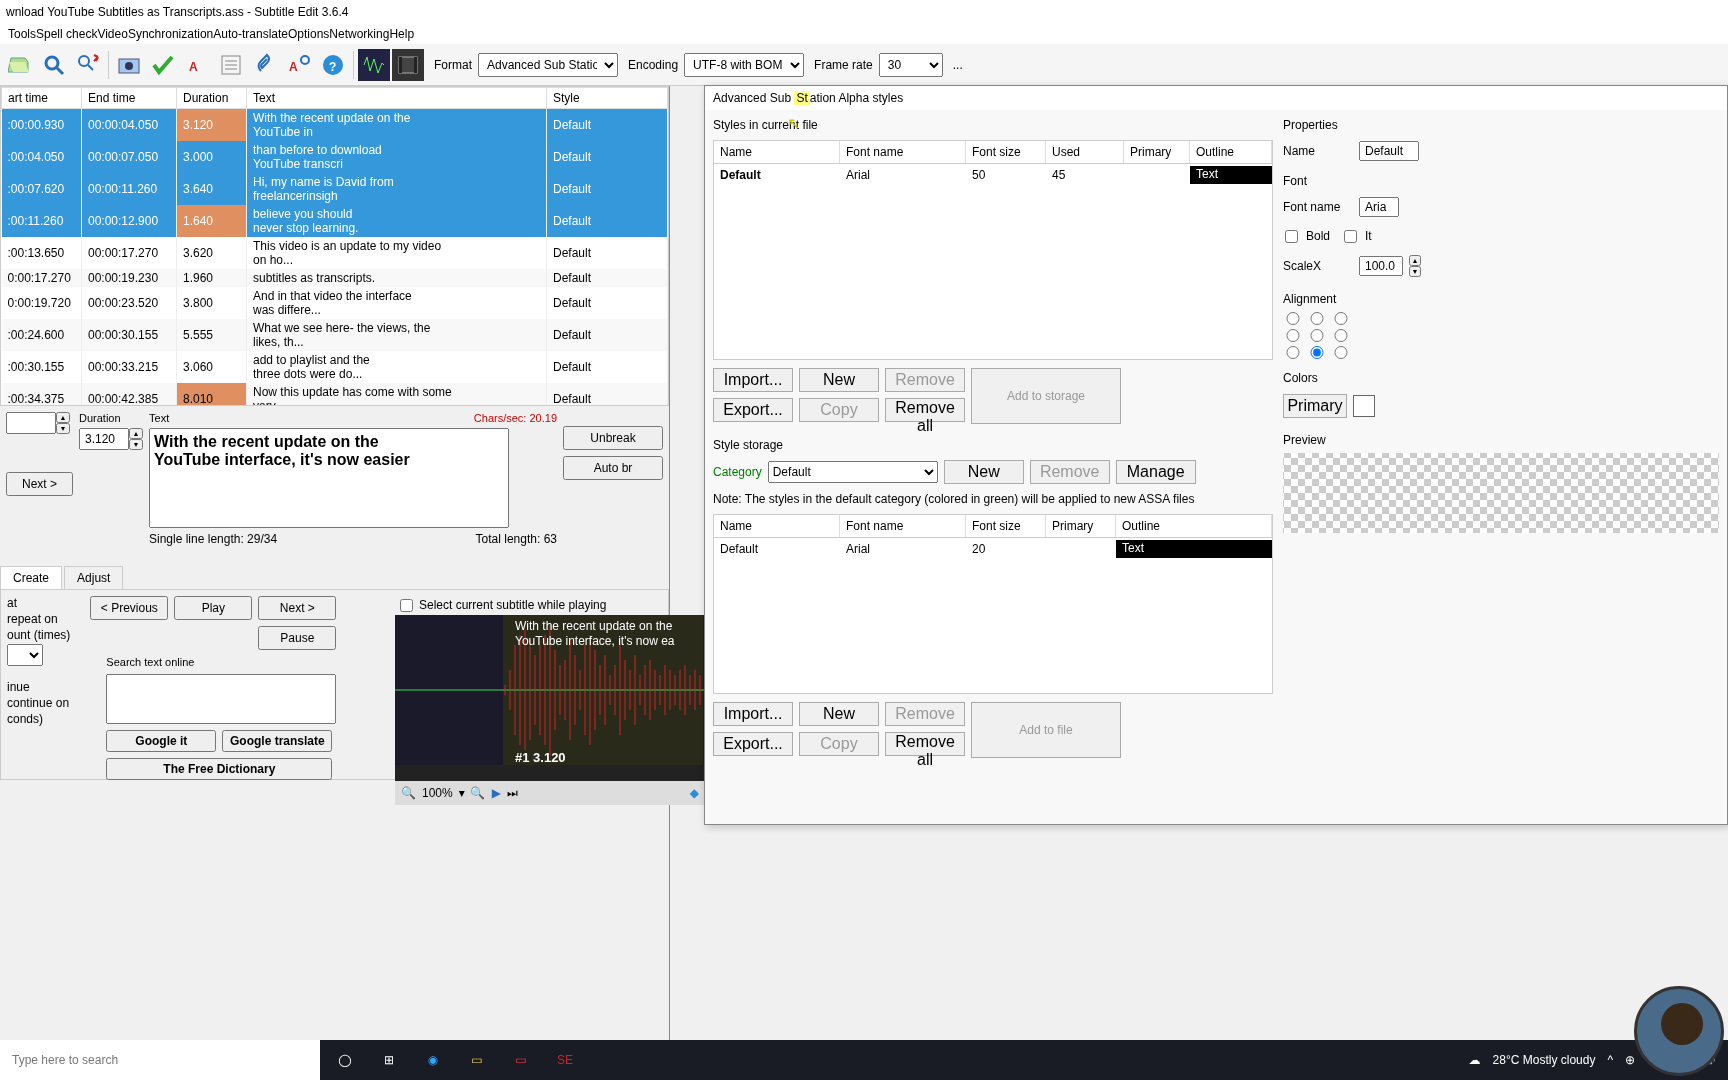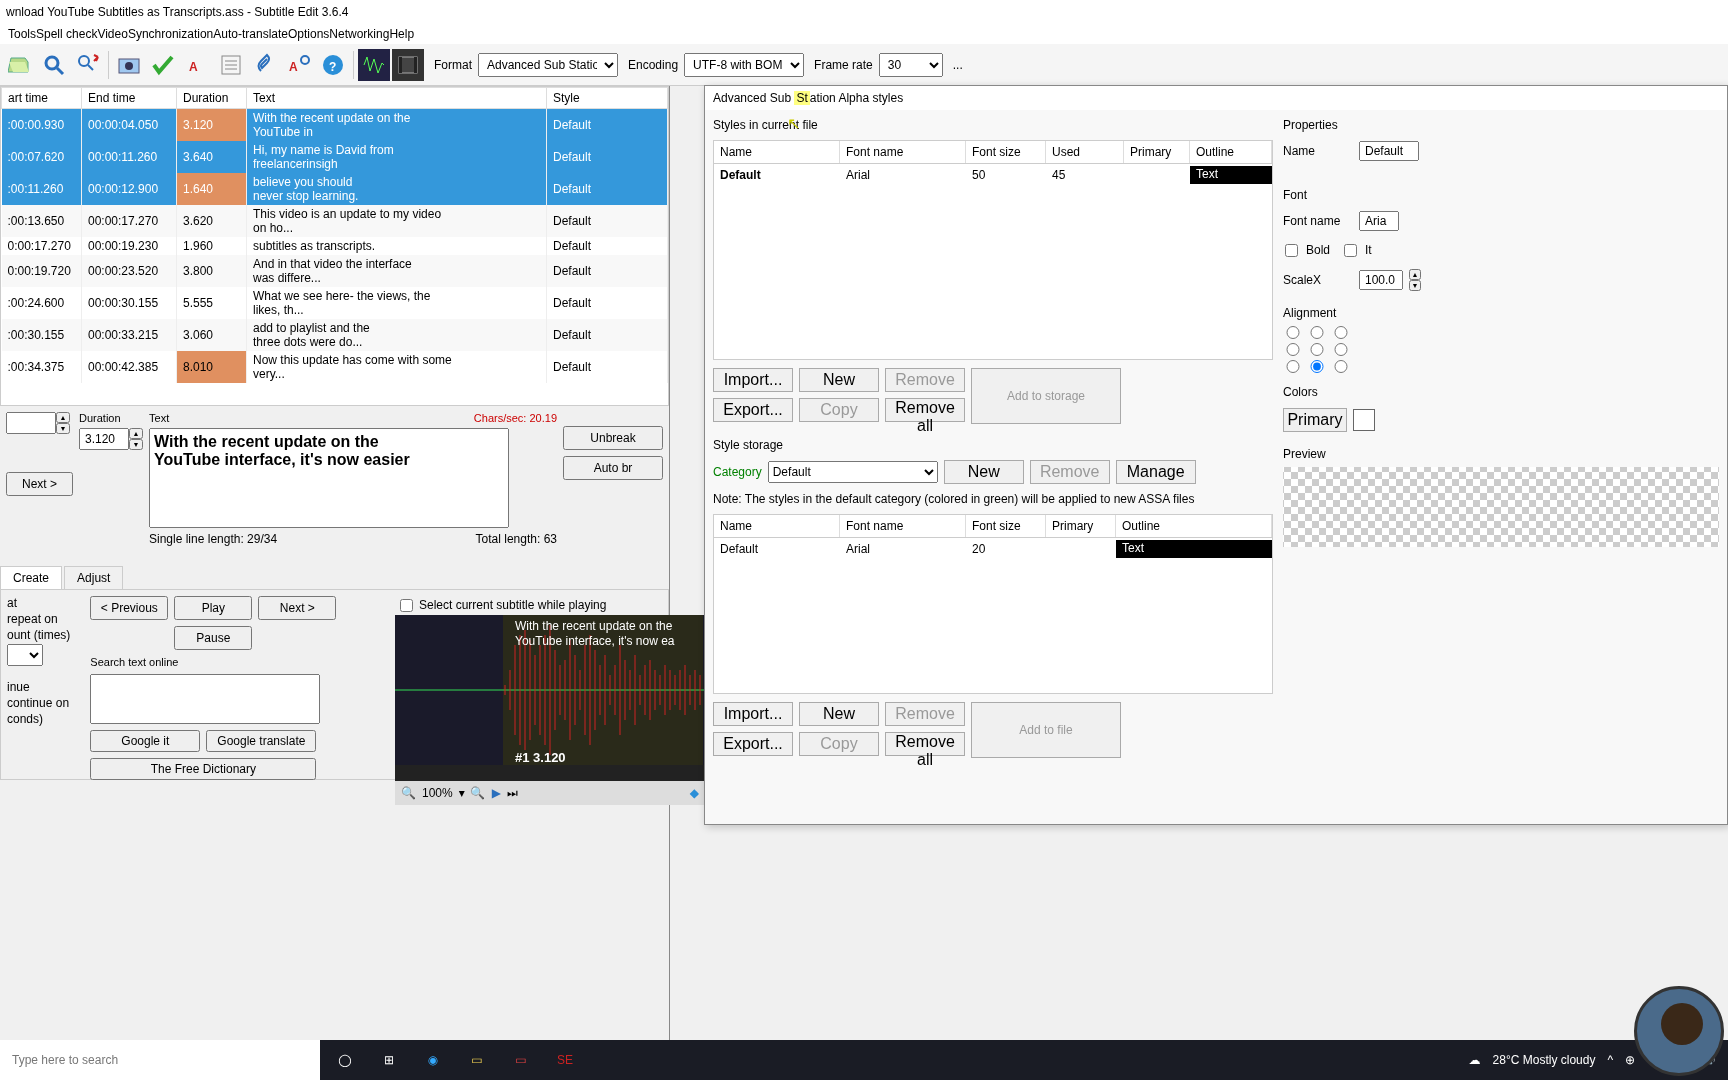--- a/index.html
+++ b/index.html
@@ -45,27 +45,27 @@
   .small-btn { height: 24px; padding: 0 14px; font-size: 12px;}
 
   .line-stats { font-size: 11px; display: flex; justify-content: space-between;}
 
   
   .tabs-area { margin-top: 14px;}
   .tab-headers { display: flex; border-bottom: 1px solid #ccc;}
   .tab-headers span { padding: 4px 12px; background: #f0f0f0; border: 1px solid #ccc; border-bottom: none; margin-right: 2px; font-size: 12px;}
   .tab-headers span.active { background: #fff;}
   .tab-body { padding: 6px; display: flex; gap: 20px; border: 1px solid #ccc; border-top: none; height: 190px;}
-  .video-controls { display: flex; flex-direction: column; gap: 6px;}
+  .video-controls { display: flex; flex-direction: column; gap: 6px; align-items: flex-end;}
   .vctrl-row { display: flex; gap: 6px;}
   .vctrl-row button { width: 78px; height: 24px; font-size: 12px;}
   .search-online { display: flex; flex-direction: column; gap: 6px;}
   .search-online input { width: 230px; height: 50px;}
   .search-online .row { display: flex; gap: 6px;}
-  .search-online button { width: 110px; height: 22px; font-size: 12px;}
+  .search-online button { width: 110px; height: 22px; font-size: 12px; font-weight: bold;}
   .wide-btn { width: 226px !important;}
 
   
   .wave-area { position: absolute; left: 395px; top: 615px; width: 310px; height: 190px; background: #222;}
   .wave-overlay { position: absolute; top: 4px; left: 12px; color: #fff; font-size: 12px; line-height: 15px;}
   .wave-timing { position: absolute; bottom: 40px; left: 12px; color: #fff; font-weight: bold; font-size: 13px;}
   .wave-ctrl { position: absolute; bottom: 0; left: 0; right: 0; height: 24px; background: #ddd; display: flex; align-items: center; gap: 6px; padding: 0 6px;}
   .wave-svg { width: 100%; height: 150px; }
 
   
@@ -234,20 +234,27 @@
           <th style="width:300px">Text</th>
           <th>Style</th>
         </tr>
           </thead>
         <tbody id="sub-tbody">
             <tr class="sel">
               <td>:00:00.930</td>
               <td>00:00:04.050</td>
               <td style="background:#e09060;">3.120</td>
               <td>With the recent update on the<br>YouTube in</td>
+              <td>Default</td>
+            </tr>
+            <tr class="sel">
+              <td>:00:04.050</td>
+              <td>00:00:07.050</td>
+              <td style="">3.000</td>
+              <td>than before to download<br>YouTube transcri</td>
               <td>Default</td>
             </tr>
             <tr class="sel">
               <td>:00:07.620</td>
               <td>00:00:11.260</td>
               <td style="">3.640</td>
               <td>Hi, my name is David from<br>freelancerinsigh</td>
               <td>Default</td>
             </tr>
             <tr class="sel">
@@ -537,21 +544,21 @@
         <button class="big-btn" disabled="">Add to file</button>
       </div>
     </div>
 
     <div class="dlg-right">
       <div>Properties</div>
       <div class="prop-row">
         <label>Name</label>
         <input type="text" value="Default" style="">
       </div>
-      <div style="margin-top:18px;">Font</div>
+      <div style="margin-top:4px;">Font</div>
       <div class="prop-row">
         <label>Font name</label>
         <input type="text" style="width: 40px;" value="Aria">
       </div>
       <div class="prop-row">
         <input type="checkbox" style="">
         <span>Bold</span>
         <input type="checkbox" style="margin-left: 8px;">
         <span>It</span>
       </div>

